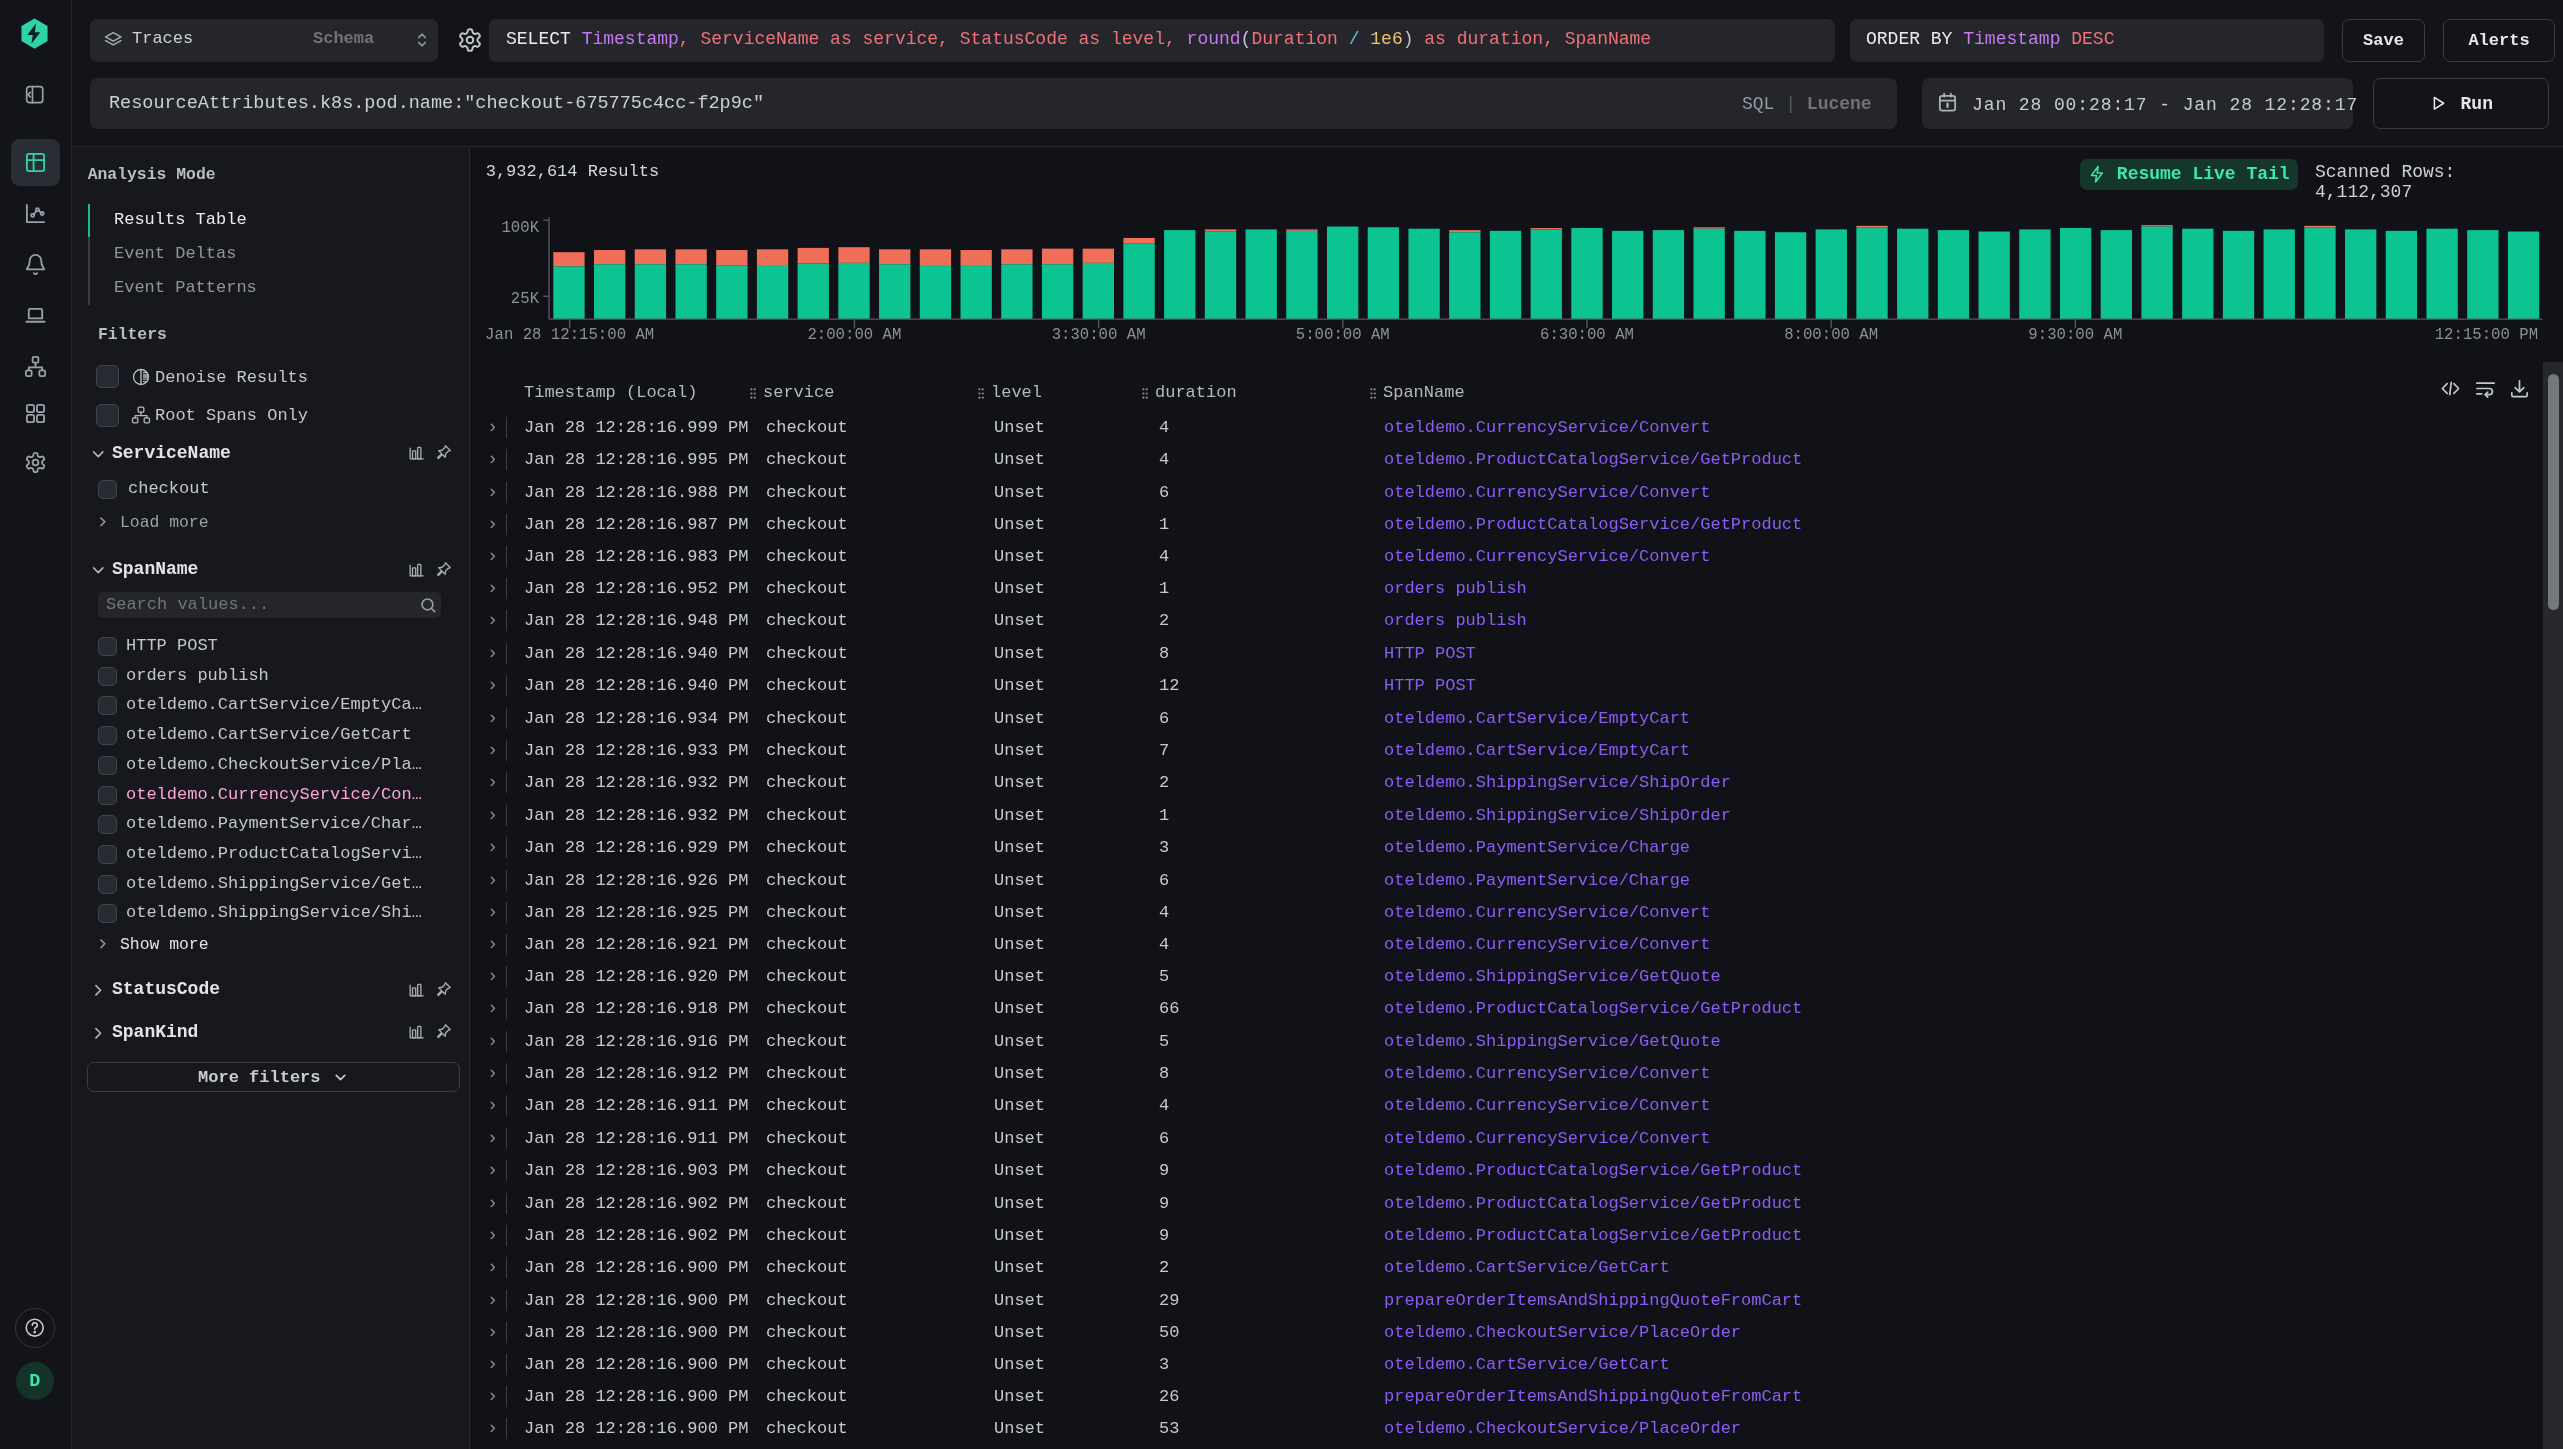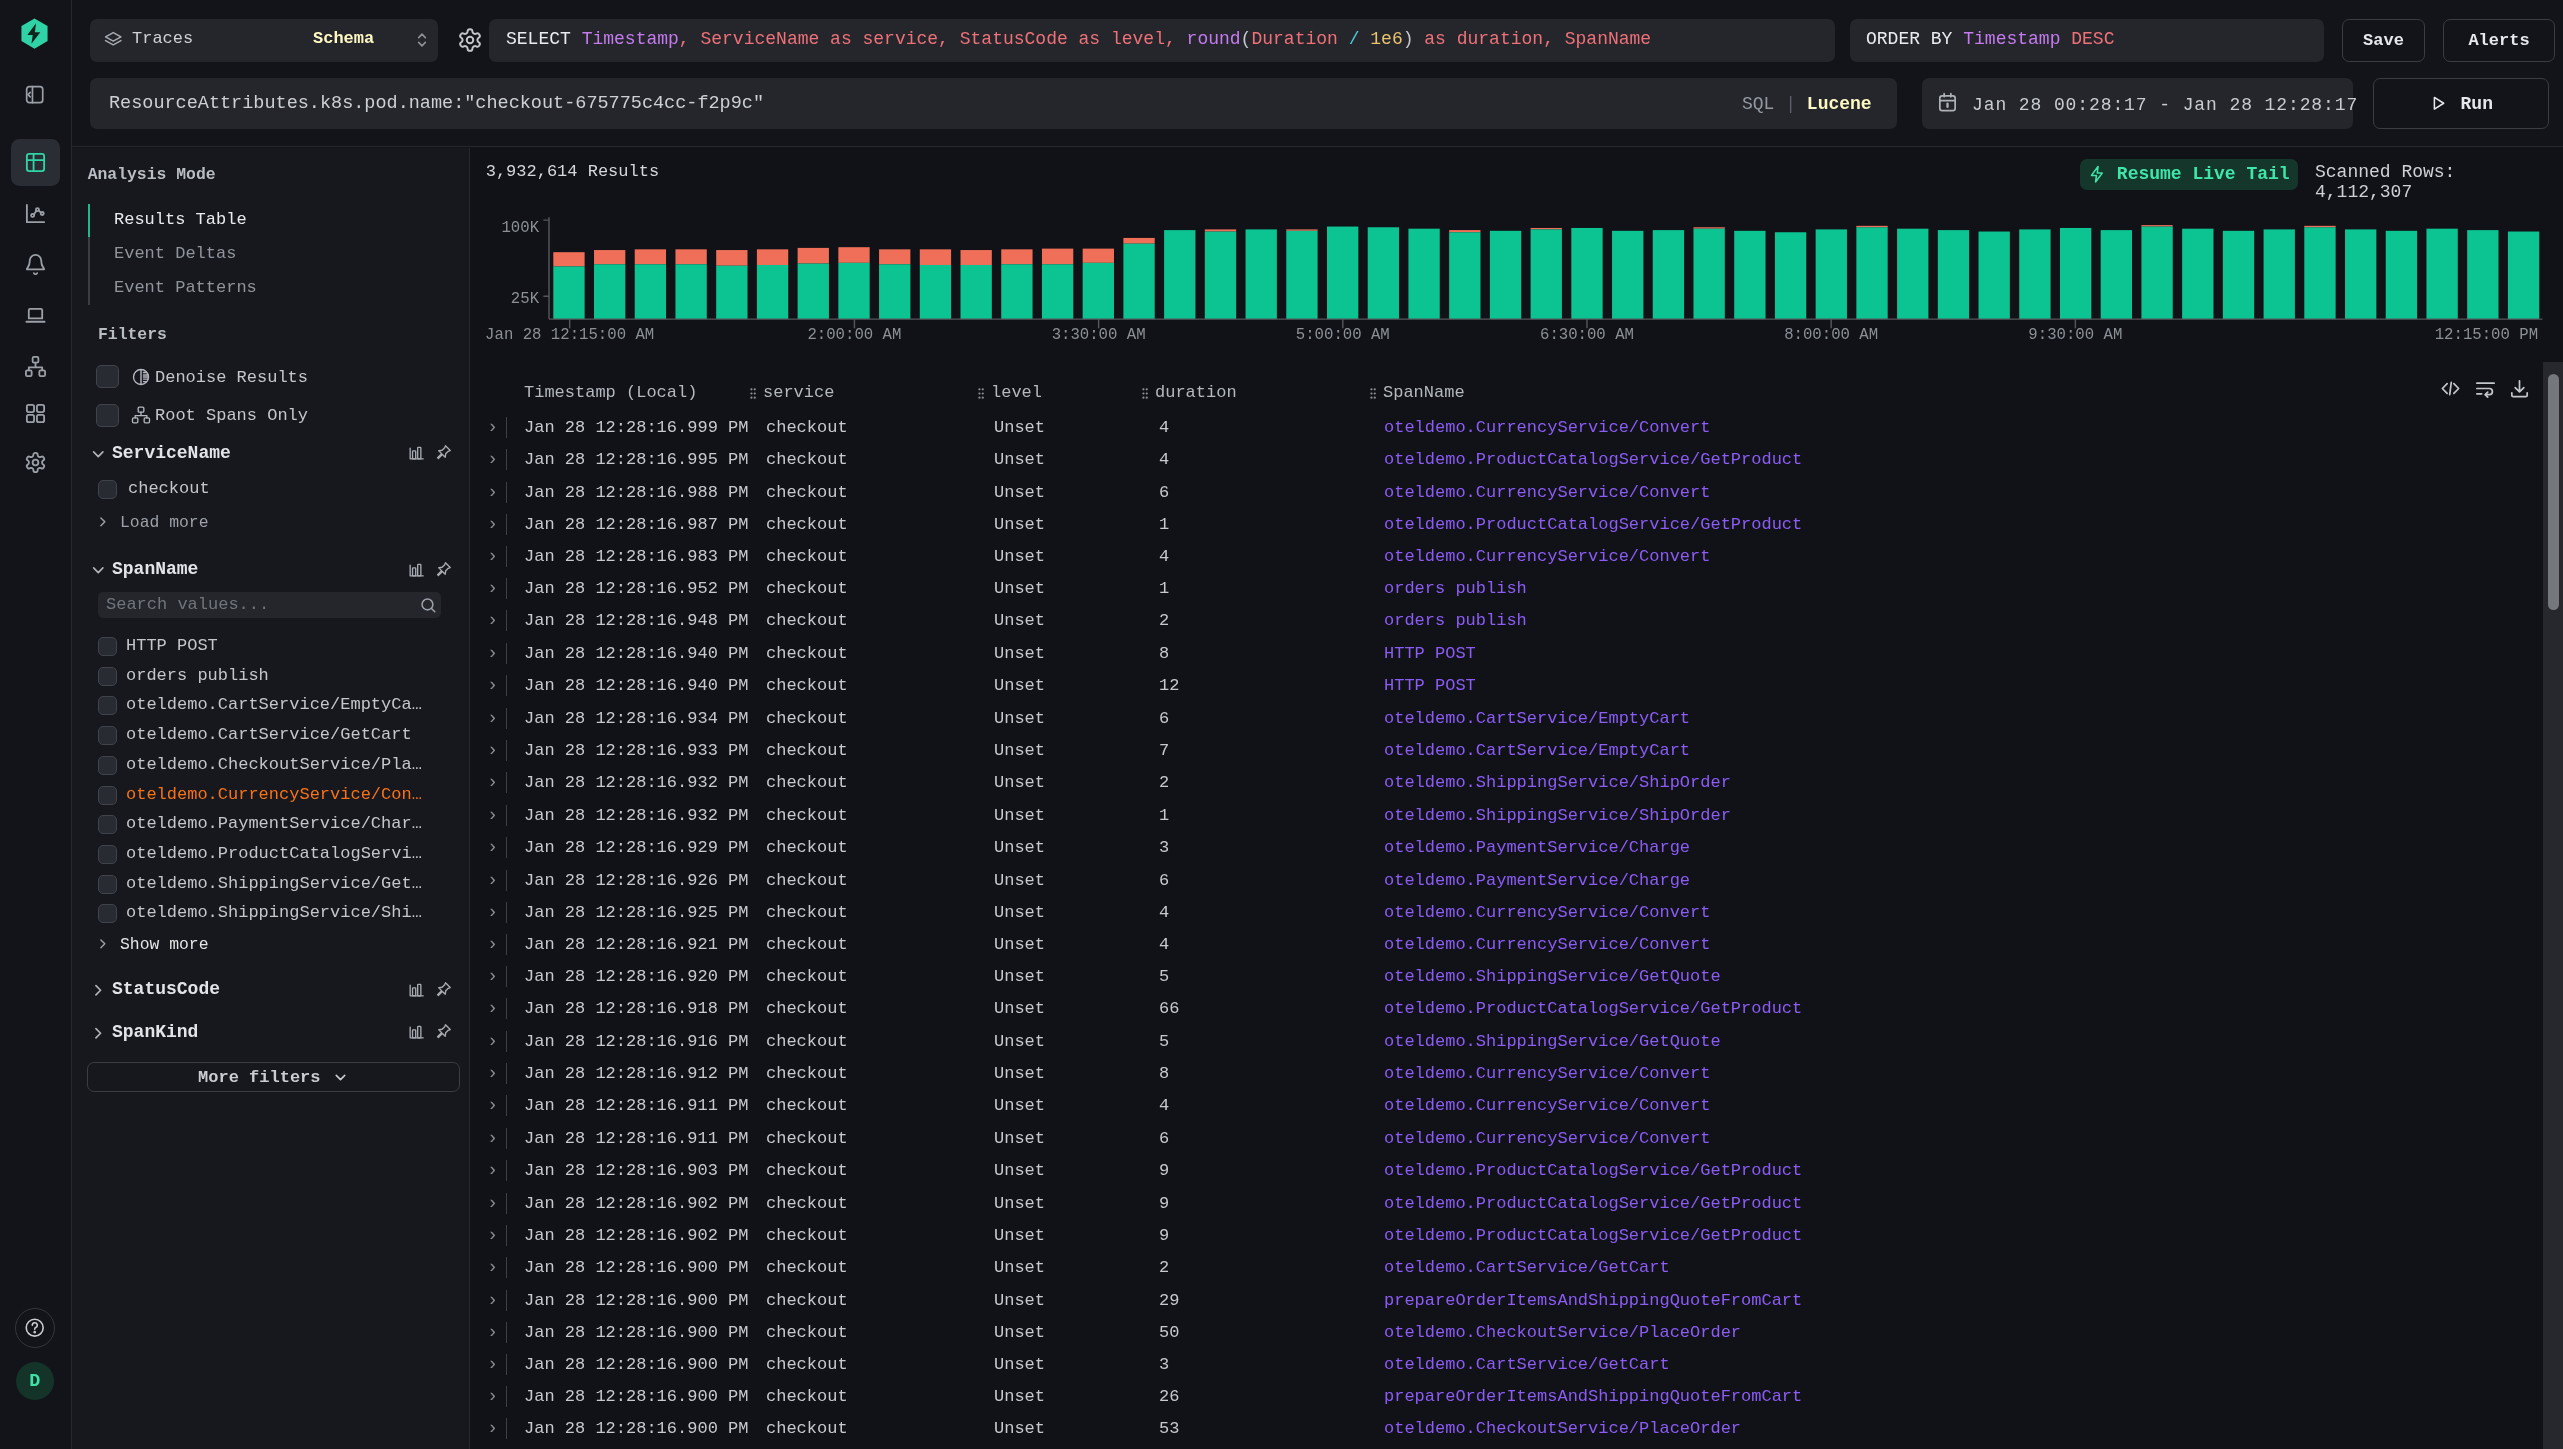--- a/index.html
+++ b/index.html
@@ -12,21 +12,21 @@
 .box{position:absolute;background:#24262c;border-radius:7.1px}
 .btn{position:absolute;background:transparent;border:1.4px solid #3a3d44;border-radius:7.1px;
  color:#e6e8ec;font-weight:bold;display:flex;align-items:center;justify-content:center}
 svg{display:block}
 .kw{color:#e9ebef;font-weight:normal}
 .pur{color:#c57bee}
 .red{color:#ee7178}
 .cya{color:#4fc9da}
 .yel{color:#e9c46e}
 .gry{color:#c3c7cd}
-.g{color:#fef9c3}
+.g{color:#737373}
 .chk{position:absolute;background:#282b31;border:1.4px solid #3f434b;border-radius:5px}
 .fhead{position:absolute;font-weight:bold;color:#dfe2e6;font-size:17px}
 .row{position:absolute;left:0;width:2535px;height:33px;font-size:17px;white-space:nowrap}
 .row span{position:absolute;top:0;line-height:33px}
 .c-ch{left:17px;color:#878b92;font-size:18.5px}
 .c-pp{left:36px;color:#3c3f46}
 .c-ts{left:54px;color:#c6c9cf}
 .c-sv{left:296px;color:#c6c9cf}
 .c-lv{left:524px;color:#c6c9cf}
 .c-du{left:689px;color:#c6c9cf}
@@ -229,21 +229,21 @@
     <div class="abs" style="left:54px;top:488px;font-size:17px;color:#c3c7cd;white-space:nowrap">HTTP POST</div>
     <div class="chk" style="left:26px;top:519px;width:18.5px;height:18.5px"></div>
     <div class="abs" style="left:54px;top:518px;font-size:17px;color:#c3c7cd;white-space:nowrap">orders publish</div>
     <div class="chk" style="left:26px;top:548px;width:18.5px;height:18.5px"></div>
     <div class="abs" style="left:54px;top:547px;font-size:17px;color:#c3c7cd;white-space:nowrap">oteldemo.CartService/EmptyCa…</div>
     <div class="chk" style="left:26px;top:578px;width:18.5px;height:18.5px"></div>
     <div class="abs" style="left:54px;top:577px;font-size:17px;color:#c3c7cd;white-space:nowrap">oteldemo.CartService/GetCart</div>
     <div class="chk" style="left:26px;top:608px;width:18.5px;height:18.5px"></div>
     <div class="abs" style="left:54px;top:607px;font-size:17px;color:#c3c7cd;white-space:nowrap">oteldemo.CheckoutService/Pla…</div>
     <div class="chk" style="left:26px;top:638px;width:18.5px;height:18.5px"></div>
-    <div class="abs" style="left:54px;top:637px;font-size:17px;color:#f97316;white-space:nowrap">oteldemo.CurrencyService/Con…</div>
+    <div class="abs" style="left:54px;top:637px;font-size:17px;color:#f9a8d4;white-space:nowrap">oteldemo.CurrencyService/Con…</div>
     <div class="chk" style="left:26px;top:667px;width:18.5px;height:18.5px"></div>
     <div class="abs" style="left:54px;top:666px;font-size:17px;color:#c3c7cd;white-space:nowrap">oteldemo.PaymentService/Char…</div>
     <div class="chk" style="left:26px;top:697px;width:18.5px;height:18.5px"></div>
     <div class="abs" style="left:54px;top:696px;font-size:17px;color:#c3c7cd;white-space:nowrap">oteldemo.ProductCatalogServi…</div>
     <div class="chk" style="left:26px;top:727px;width:18.5px;height:18.5px"></div>
     <div class="abs" style="left:54px;top:726px;font-size:17px;color:#c3c7cd;white-space:nowrap">oteldemo.ShippingService/Get…</div>
     <div class="chk" style="left:26px;top:756px;width:18.5px;height:18.5px"></div>
     <div class="abs" style="left:54px;top:755px;font-size:17px;color:#c3c7cd;white-space:nowrap">oteldemo.ShippingService/Shi…</div>
     <div class="abs" style="left:23px;top:788px">
       <svg width="15.7" height="15.7" viewBox="0 0 24 24" fill="none" stroke="#9ba0a8" stroke-width="2.2" stroke-linecap="round" stroke-linejoin="round">

